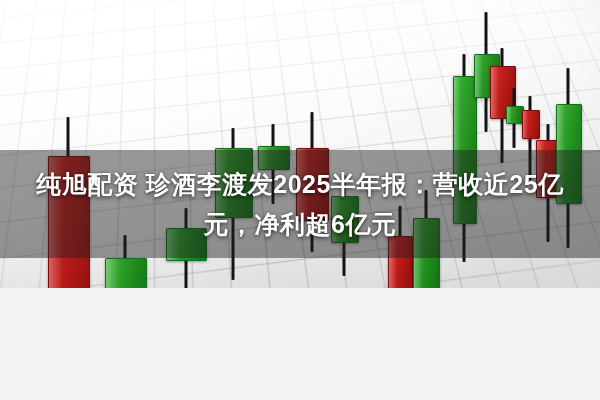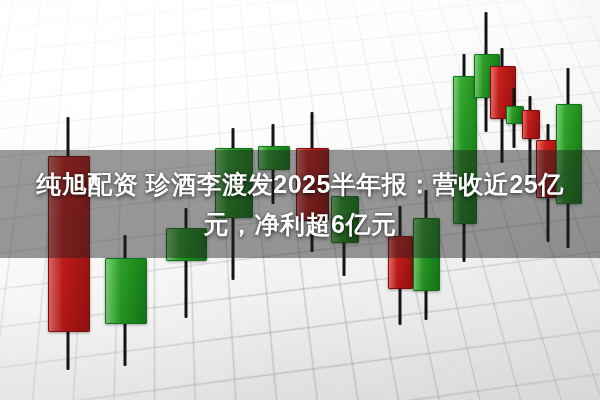--- a/index.html
+++ b/index.html
@@ -2,21 +2,21 @@
 <html><head>
 <meta charset="utf-8">
 <style>
   html,body{margin:0;padding:0;}
   body{
     width:600px;height:400px;overflow:hidden;
     font-family:"Liberation Sans","DejaVu Sans",sans-serif;
     background:#f2f2f2;
   }
   #stage{
-    position:relative;width:600px;height:400px;overflow:hidden;
+    position:relative;width:600px;height:288px;overflow:hidden;
     background:#b91c1c;
   }
   
   .bg-base{
     position:absolute;inset:0;
     background:
       radial-gradient(130% 110% at 18% 8%, #ffffff 0%, #fbfbfb 32%, #f1f1f1 62%, #e6e6e6 100%);
   }
   .grid-wrap{
     position:absolute;inset:-40% -30%;

